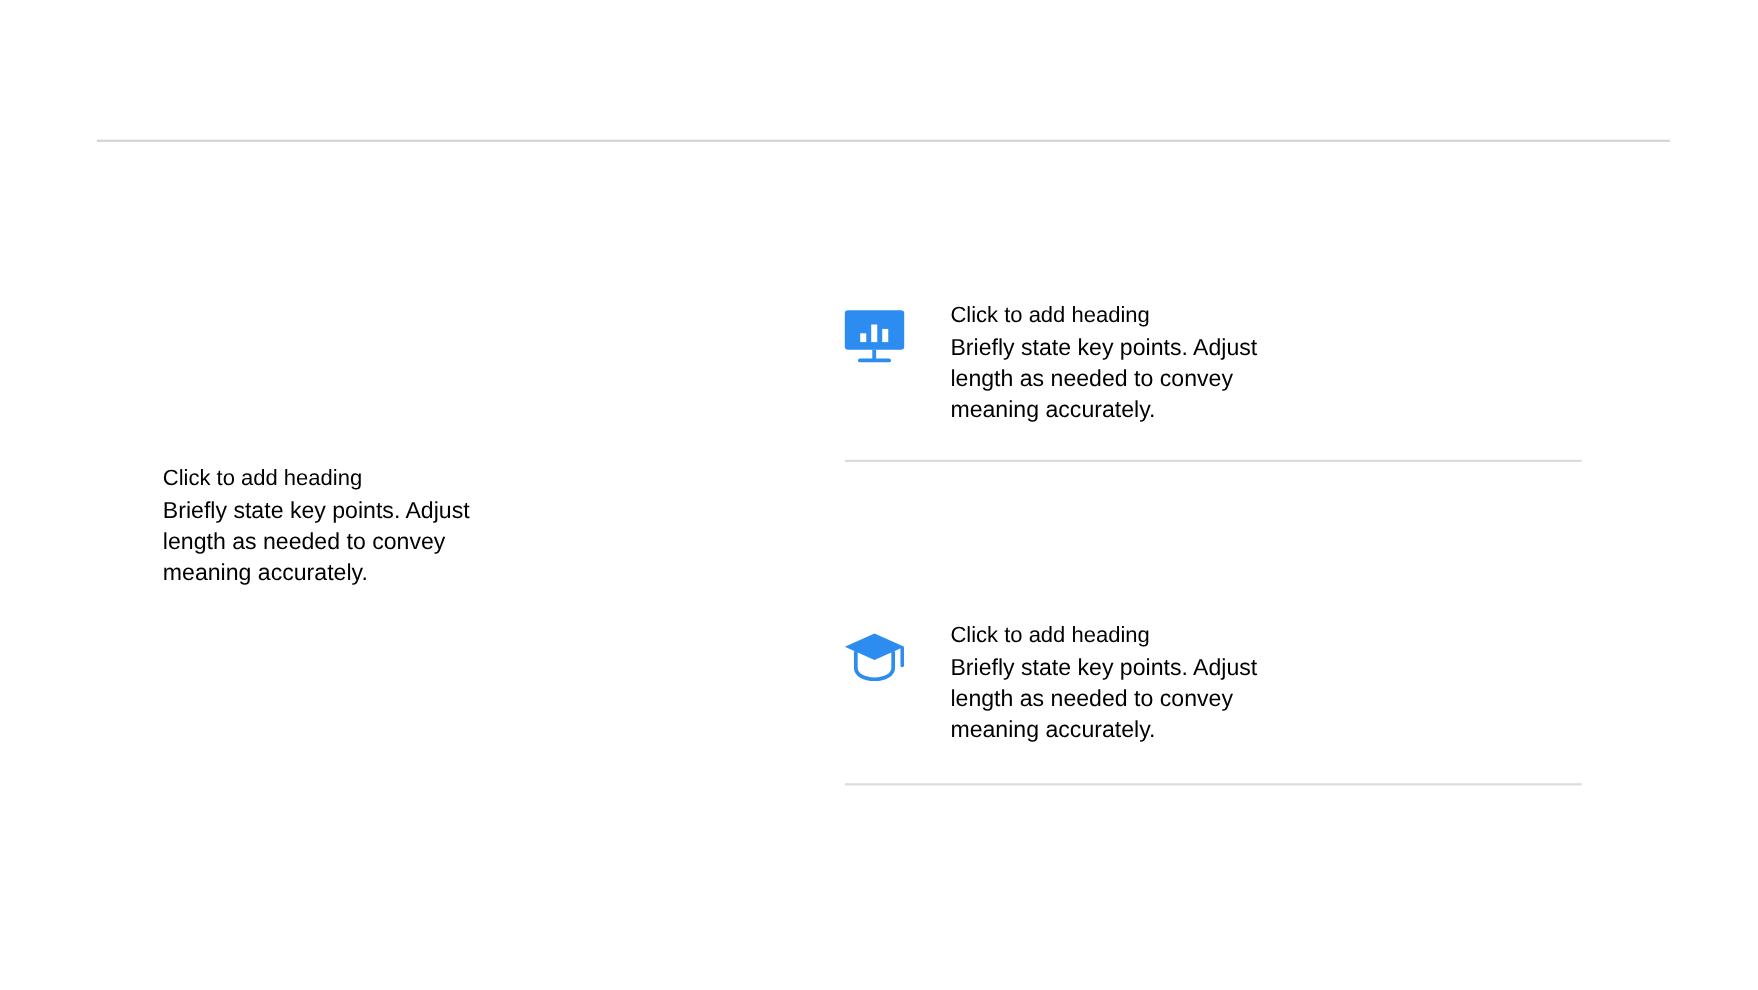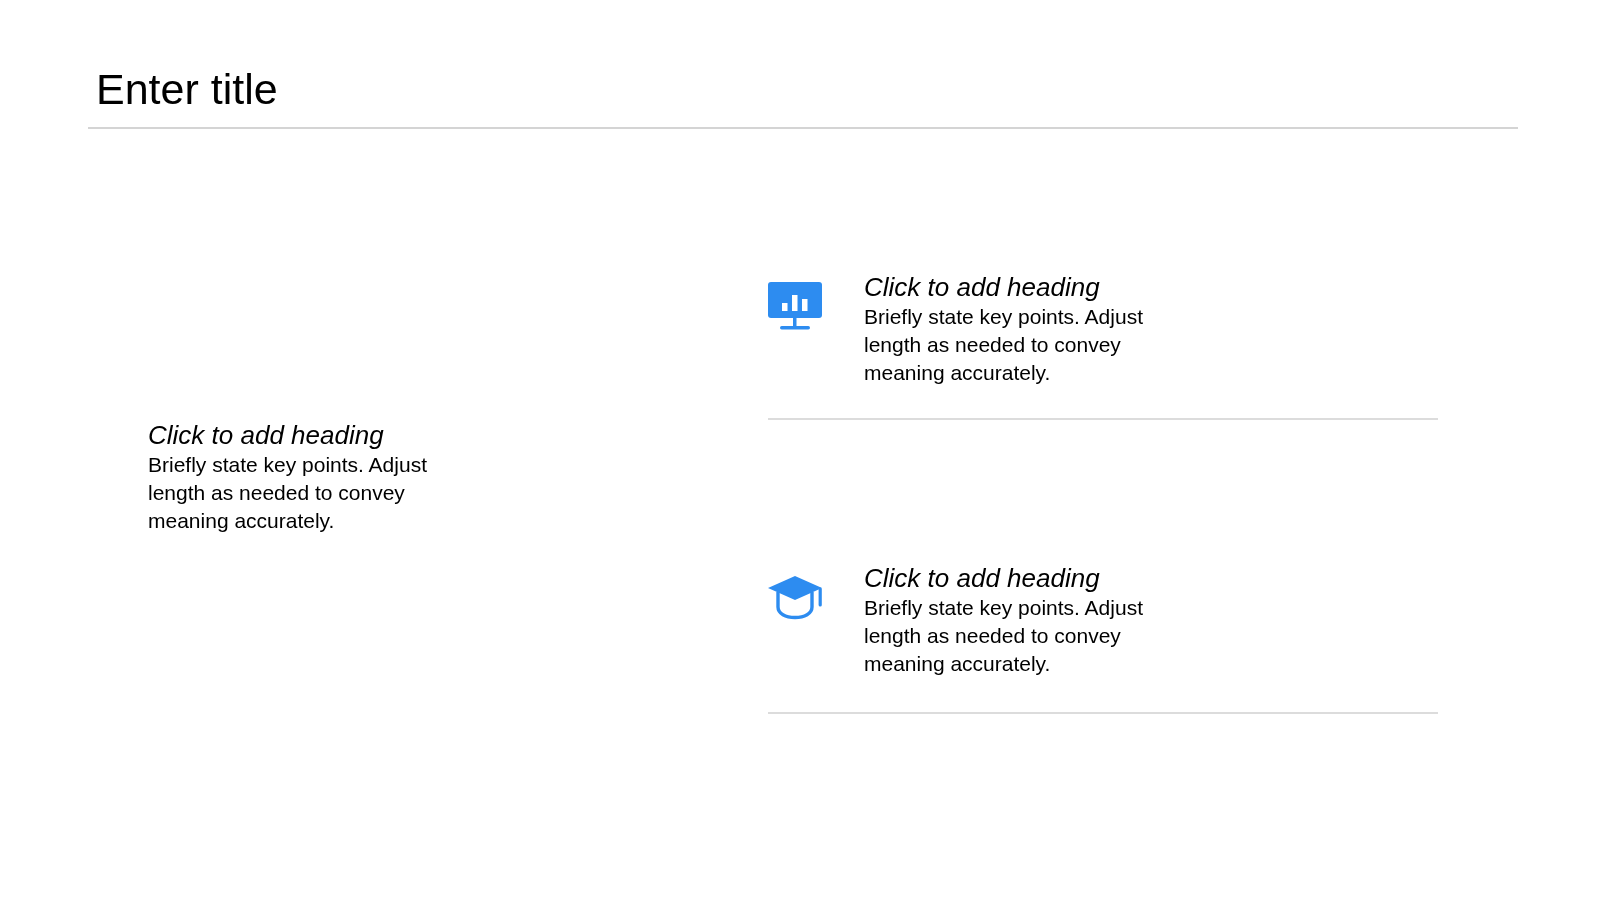--- a/index.html
+++ b/index.html
@@ -83,43 +83,41 @@
     width: 670px;
     height: 2px;
     background: #dcdcdc;
     margin-left: 2px;
   }
   .rule-1 { margin-top: 31px; }
   .rule-2 { margin-top: 34px; }
 
   
   .heading {
-    font-size: 26px;
+    font-size: 20px;
     line-height: 31px;
     font-weight: 400;
     color: #000000;
     white-space: nowrap;
-    font-style: italic;
   }
   .body-text {
     font-size: 21px;
     line-height: 28px;
     font-weight: 400;
     color: #000000;
   }
 
   
   .icon-svg { display: block; }
 </style>
 </head>
 <body>
 
 <div class="slide">
 
-  <div class="slide-title">Enter title</div>
   <div class="title-rule"></div>
 
   <div class="left-block">
     <div class="heading">Click to add heading</div>
     <div class="body-text">Briefly state key points. Adjust length as needed to convey meaning accurately.</div>
   </div>
 
   <div class="right-column">
 
     <div class="feature-row">

